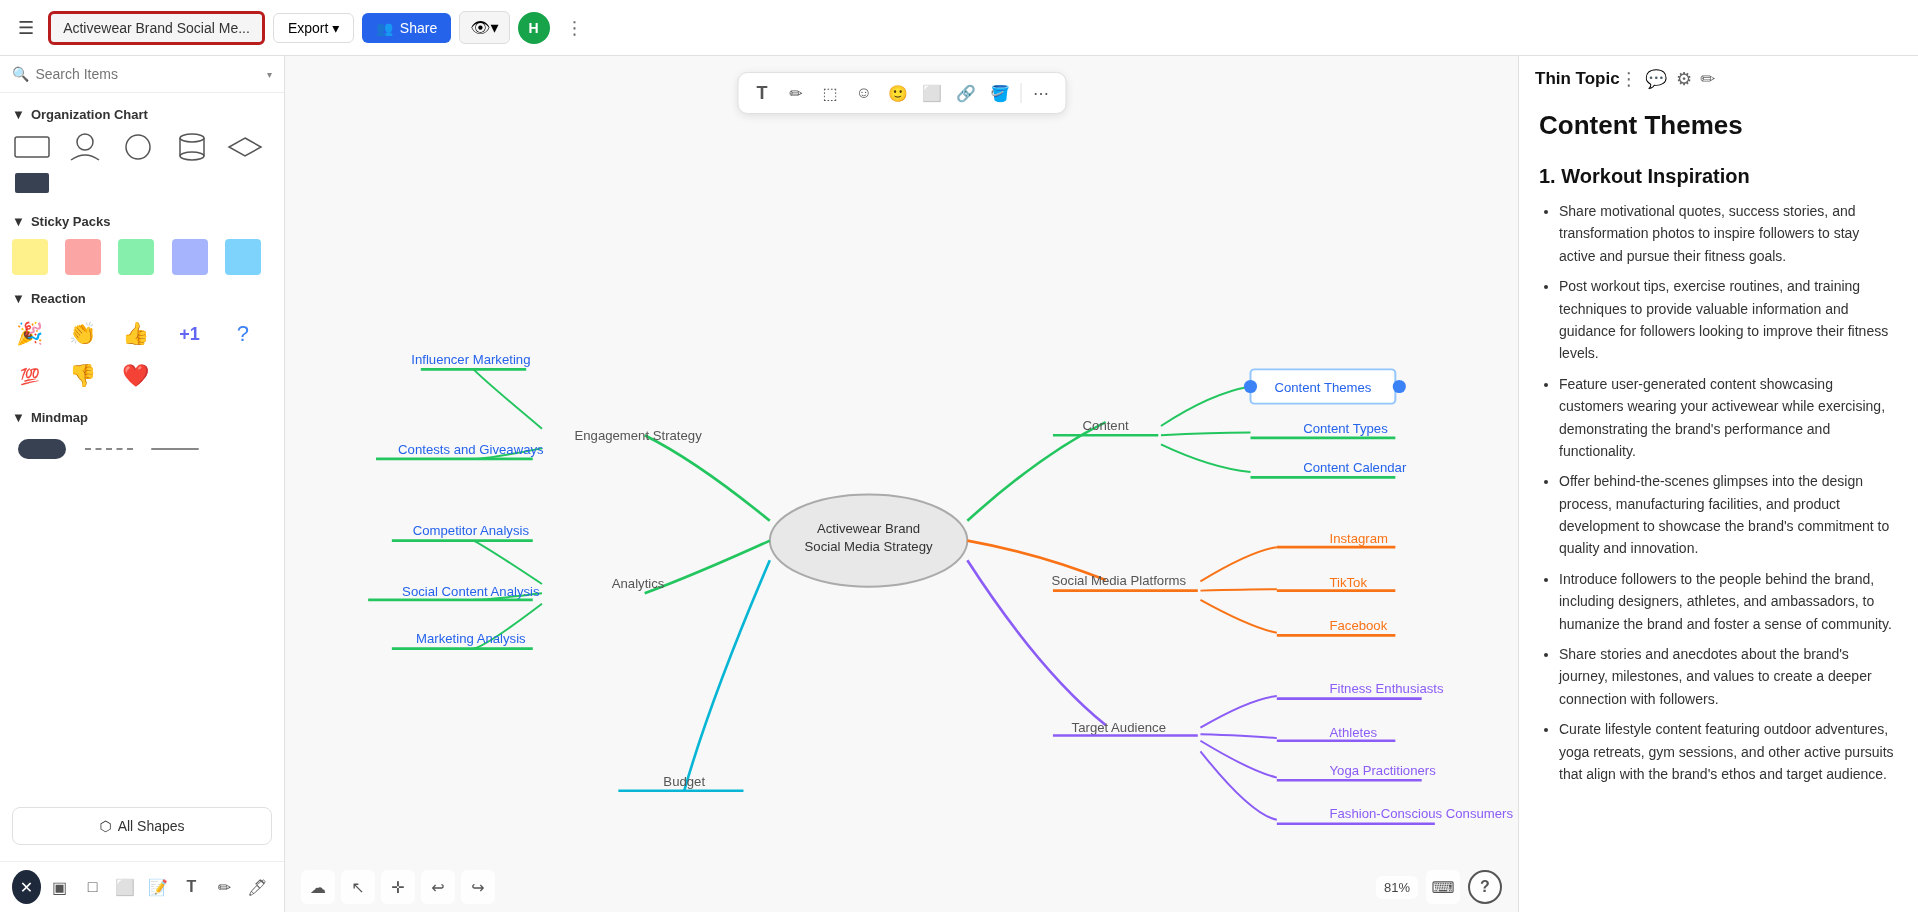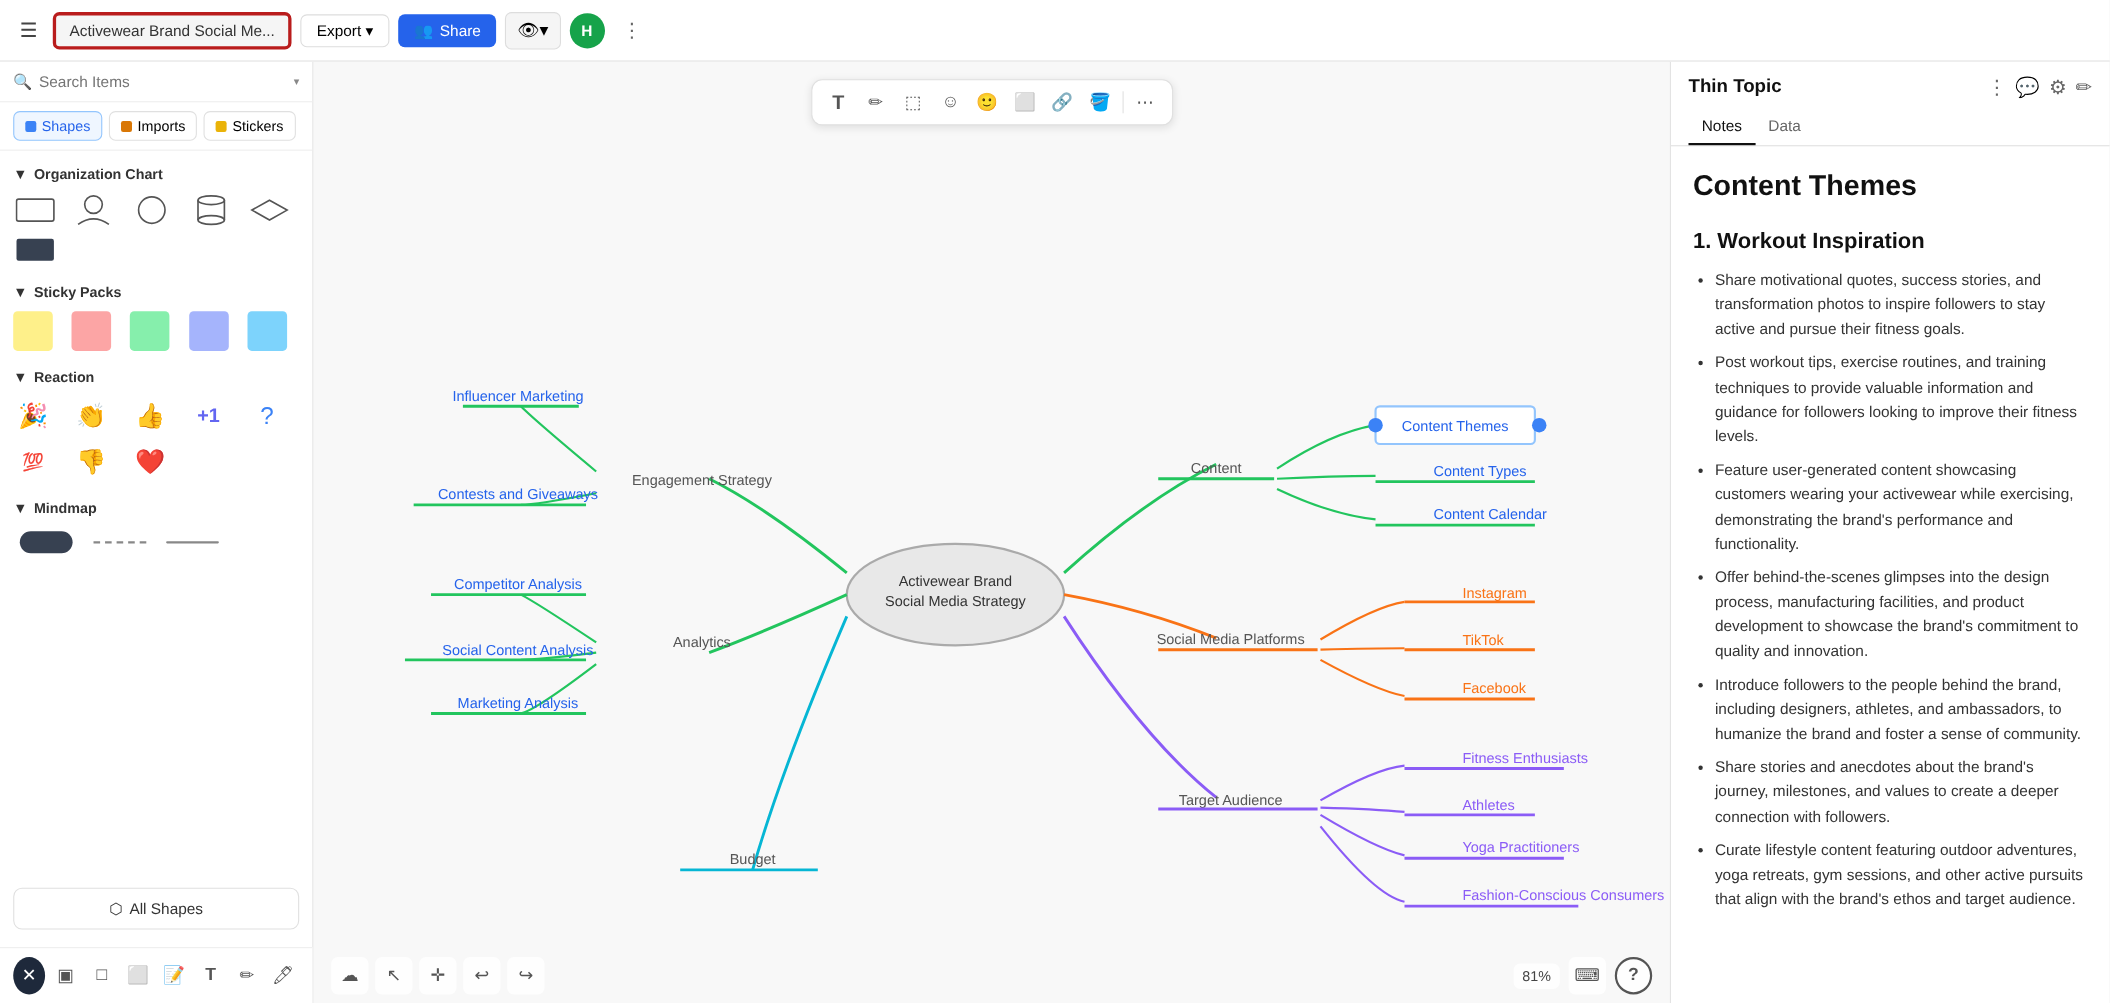--- a/index.html
+++ b/index.html
@@ -57,21 +57,21 @@
 
     
     .canvas-bottom { position: absolute; bottom: 0; left: 0; right: 0; display: flex; align-items: center; justify-content: space-between; padding: 8px 16px; background: transparent; }
     .canvas-bottom-left { display: flex; gap: 6px; }
     .canvas-bottom-right { display: flex; align-items: center; gap: 8px; justify-content: space-between; }
     .status-btn { width: 34px; height: 34px; display: flex; align-items: center; justify-content: center; border-radius: 6px; cursor: pointer; font-size: 16px; color: #555; background: rgba(255,255,255,0.8); }
     .zoom-label { font-size: 13px; color: #444; background: rgba(255,255,255,0.8); padding: 4px 8px; border-radius: 6px; }
 
     
     .right-panel { width: 400px; background: #fff; border-left: 1px solid #e0e0e0; display: flex; flex-direction: column; flex-shrink: 0; }
-    .right-panel-header { display: flex; align-items: center; justify-content: space-between; padding: 12px 16px 0; }
+    .right-panel-header { display: flex; align-items: center; padding: 12px 16px 0; }
     .right-panel-title { font-size: 17px; font-weight: 600; color: #111; }
     .right-panel-icons { display: flex; gap: 8px; align-items: center; }
     .right-panel-icon { font-size: 18px; color: #666; cursor: pointer; }
     .right-panel-tabs { display: flex; gap: 0; padding: 0 16px; border-bottom: 1px solid #e0e0e0; margin-top: 8px; }
     .rp-tab { padding: 8px 12px; font-size: 14px; cursor: pointer; color: #666; border-bottom: 2px solid transparent; }
     .rp-tab.active { color: #111; border-bottom: 2px solid #111; font-weight: 500; }
     .right-panel-content { flex: 1; overflow-y: auto; padding: 20px 20px; }
     .rp-main-title { font-size: 26px; font-weight: 700; color: #111; margin-bottom: 18px; }
     .rp-section-title { font-size: 20px; font-weight: 700; color: #111; margin-bottom: 12px; margin-top: 24px; }
     .rp-bullet-list { list-style: disc; padding-left: 20px; }
@@ -100,34 +100,20 @@
 </div>
 
 <div class="main-layout">
 
   <div class="left-panel">
     <div class="search-bar">
       <span class="search-icon">🔍</span>
       <input type="text" placeholder="Search Items" style="">
       <span style="color:#888;font-size:10px;">▾</span>
     </div>
-    <div class="tabs-row">
-      <div class="tab-btn active">
-        <div class="tab-dot" style="background:#3b82f6;"></div>
-        <span>Shapes</span>
-      </div>
-      <div class="tab-btn">
-        <div class="tab-dot" style="background:#d97706;"></div>
-        <span>Imports</span>
-      </div>
-      <div class="tab-btn">
-        <div class="tab-dot" style="background:#eab308;"></div>
-        <span>Stickers</span>
-      </div>
-    </div>
 
     <div class="panel-content">
 
       <div class="section-header">
         <span>▼</span>
         <span>Organization Chart</span>
       </div>
       <div class="shapes-grid">
         <div class="shape-item">
           <svg width="36" height="22">
@@ -353,24 +339,20 @@
   <div class="right-panel">
     <div class="right-panel-header">
       <span class="right-panel-title">Thin Topic</span>
       <div class="right-panel-icons">
         <span class="right-panel-icon">⋮</span>
         <span class="right-panel-icon">💬</span>
         <span class="right-panel-icon">⚙</span>
         <span class="right-panel-icon">✏</span>
       </div>
     </div>
-    <div class="right-panel-tabs">
-      <div class="rp-tab active">Notes</div>
-      <div class="rp-tab">Data</div>
-    </div>
     <div class="right-panel-content">
       <h2 class="rp-main-title">Content Themes</h2>
 
       <h3 class="rp-section-title">1. Workout Inspiration</h3>
       <ul class="rp-bullet-list">
         <li>Share motivational quotes, success stories, and transformation photos to inspire followers to stay active and pursue their fitness goals.</li>
         <li>Post workout tips, exercise routines, and training techniques to provide valuable information and guidance for followers looking to improve their fitness levels.</li>
         <li>Feature user-generated content showcasing customers wearing your activewear while exercising, demonstrating the brand's performance and functionality.</li>
       </ul>
 

